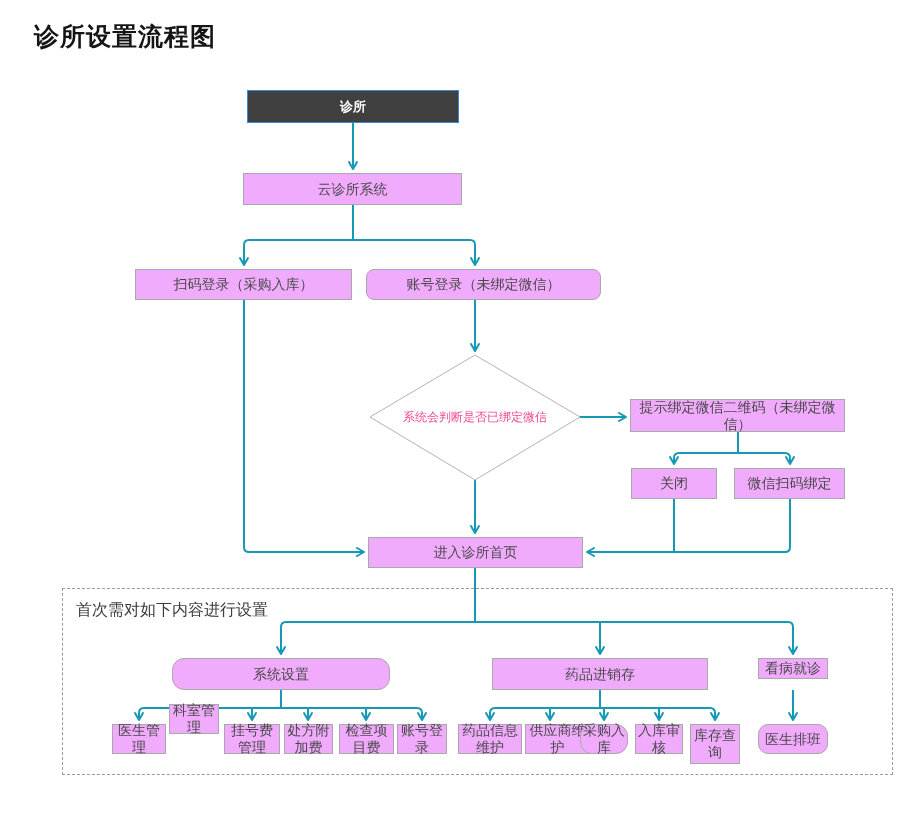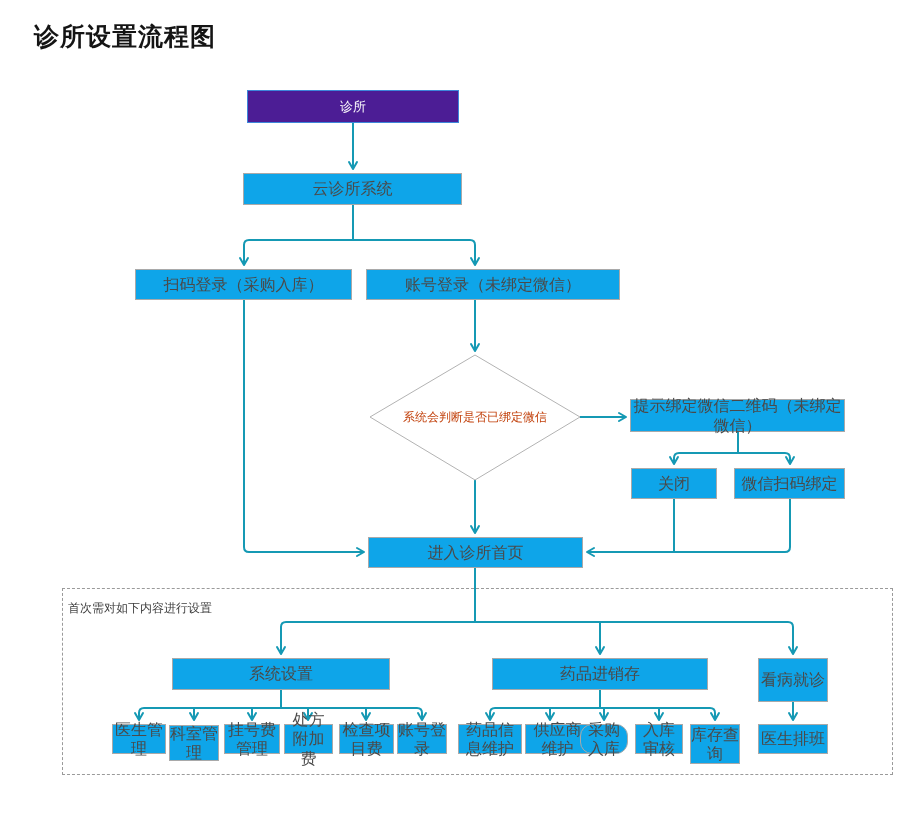--- a/index.html
+++ b/index.html
@@ -5,37 +5,37 @@
   html,body{margin:0;padding:0;background:#ffffff;}
   #canvas{
     position:relative;width:900px;height:815px;background:#ffffff;overflow:hidden;
     font-family:"Liberation Sans","DejaVu Sans",sans-serif;
   }
   #flow-title{
     position:absolute;left:34px;top:20px;font-size:25px;font-weight:bold;color:#141414;
     letter-spacing:1px;
   }
   .node{
-    position:absolute;background:#0ea5e9;border:1px solid #a9a9a9;box-sizing:border-box;
+    position:absolute;background:#f0abfc;border:1px solid #a9a9a9;box-sizing:border-box;
     display:flex;align-items:center;justify-content:center;
-    font-size:16px;color:#4a4a4a;text-align:center;line-height:1.2;z-index:3;
+    font-size:14px;color:#4a4a4a;text-align:center;line-height:1.2;z-index:3;
   }
   .node-blue{
-    background:#4c1d95;border-color:#3d87da;color:#ffffff;font-weight:normal;font-size:13px;
+    background:#404040;border-color:#3d87da;color:#ffffff;font-weight:bold;font-size:13px;
   }
   .diamond-label{
     position:absolute;z-index:3;display:flex;align-items:center;justify-content:center;
-    font-size:12px;color:#c2410c;text-align:left;
+    font-size:12px;color:#ec4899;text-align:left;
   }
   #setup-container{
     position:absolute;left:62px;top:588px;width:831px;height:187px;
     border:1px dashed #9a9a9a;box-sizing:border-box;z-index:1;background:transparent;
   }
   #setup-note{
-    position:absolute;left:68px;top:600px;font-size:12px;color:#3c3c3c;z-index:3;
+    position:absolute;left:76px;top:600px;font-size:16px;color:#3c3c3c;z-index:3;
   }
   #connectors{position:absolute;left:0;top:0;z-index:2;}
   .edge{fill:none;stroke:#1599b4;stroke-width:2;}
   .diamond-shape{fill:#ffffff;stroke:#b3b3b3;stroke-width:1;}
 </style>
 </head>
 <body>
 
 <div id="canvas">
 
@@ -96,46 +96,46 @@
 
   <div id="setup-container"></div>
   <div id="setup-note">首次需对如下内容进行设置</div>
 
   <div class="node node-blue" style="left:247px;top:90px;width:212px;height:33px;">诊所</div>
 
   <div class="node" style="left:243px;top:173px;width:219px;height:32px;">云诊所系统</div>
 
   <div class="node" style="left:135px;top:269px;width:217px;height:31px;">扫码登录（采购入库）</div>
 
-  <div class="node" style="left:366px;top:269px;width:254px;height:31px;">账号登录（未绑定微信）</div>
+  <div class="node" style="left:366px;top:269px;width:235px;height:31px;border-radius:8px;">账号登录（未绑定微信）</div>
 
   <div class="diamond-label" style="left:382px;top:399px;width:186px;height:36px;">系统会判断是否已绑定微信</div>
 
   <div class="node" style="left:630px;top:399px;width:215px;height:33px;">提示绑定微信二维码（未绑定微信）</div>
 
   <div class="node" style="left:631px;top:468px;width:86px;height:31px;">关闭</div>
 
   <div class="node" style="left:734px;top:468px;width:111px;height:31px;">微信扫码绑定</div>
 
   <div class="node" style="left:368px;top:537px;width:215px;height:31px;">进入诊所首页</div>
 
-  <div class="node" style="left:172px;top:658px;width:218px;height:32px;">系统设置</div>
+  <div class="node" style="left:172px;top:658px;width:218px;height:32px;border-radius:12px;">系统设置</div>
 
   <div class="node" style="left:492px;top:658px;width:216px;height:32px;">药品进销存</div>
 
-  <div class="node" style="left:758px;top:658px;width:70px;height:44px;">看病就诊</div>
+  <div class="node" style="left:758px;top:658px;width:70px;height:21px;">看病就诊</div>
 
   <div class="node" style="left:112px;top:724px;width:54px;height:30px;">医生管理</div>
-  <div class="node" style="left:169px;top:725px;width:50px;height:36px;">科室管理</div>
+  <div class="node" style="left:169px;top:704px;width:50px;height:30px;">科室管理</div>
   <div class="node" style="left:224px;top:724px;width:56px;height:30px;text-align:center;">挂号费管理</div>
   <div class="node" style="left:284px;top:724px;width:49px;height:30px;">处方附加费</div>
   <div class="node" style="left:339px;top:724px;width:55px;height:30px;">检查项目费</div>
   <div class="node" style="left:397px;top:724px;width:50px;height:30px;">账号登录</div>
 
   <div class="node" style="left:458px;top:724px;width:64px;height:30px;">药品信息维护</div>
   <div class="node" style="left:525px;top:724px;width:65px;height:30px;">供应商维护</div>
   <div class="node" style="left:580px;top:724px;width:48px;height:30px;border-radius:12px;">采购入库</div>
   <div class="node" style="left:635px;top:724px;width:48px;height:30px;">入库审核</div>
   <div class="node" style="left:690px;top:724px;width:50px;height:40px;">库存查询</div>
 
-  <div class="node" style="left:758px;top:724px;width:70px;height:30px;">医生排班</div>
+  <div class="node" style="left:758px;top:724px;width:70px;height:30px;border-radius:10px;">医生排班</div>
 
 </div>
 
 </body></html>

